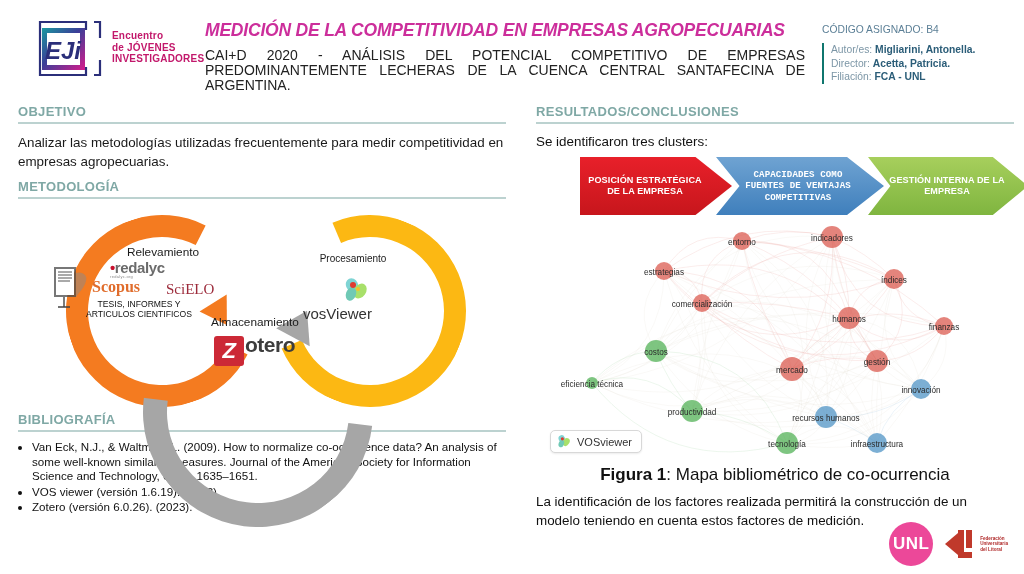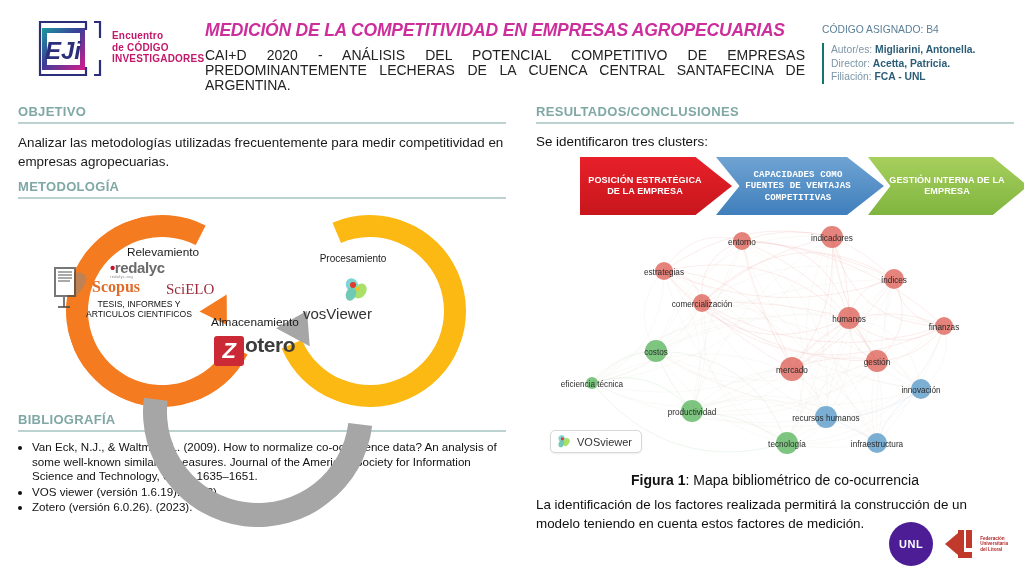--- a/index.html
+++ b/index.html
@@ -301,44 +301,44 @@
     border: 1px solid #d8d8d8;
     border-radius: 5px;
     padding: 3px 9px 3px 5px;
     display: flex; align-items: center; gap: 5px;
     font-size: 11px; color: #333;
     box-shadow: 0 1px 2px rgba(0,0,0,.08);
   }
 
   .fig-caption {
     text-align: center;
-    font-size: 14px;
-    margin-top: 11px;
+    font-size: 17px;
+    margin-top: 4px;
     color: #111;
   }
   .fig-caption b { font-weight: bold; }
   .closing {
     font-size: 13.4px;
     line-height: 19px;
     margin-top: 7px;
     color: #111;
   }
 
   
   .footer-logos {
     position: absolute;
     right: 16px; bottom: 8px;
     display: flex; align-items: center; gap: 12px;
   }
   .unl-logo {
     width: 44px; height: 44px;
     border-radius: 50%;
-    background: #4c1d95;
+    background: #ec4899;
     color: #fff;
-    font-size: 11px; font-weight: bold;
+    font-size: 17px; font-weight: bold;
     display: flex; align-items: center; justify-content: center;
     letter-spacing: .5px;
     margin-left: 28px;
   }
   .ful-logo { display: flex; align-items: center; gap: 3px; }
   .ful-text {
     font-size: 4.6px; color: #b02a2a; font-weight: bold;
     line-height: 5.6px;
   }
 </style>
@@ -358,21 +358,21 @@
       </defs>
       <path d="M12 2 L58 2 L58 9 L19 9 L19 48 L58 48 L58 55 L12 55 Z" fill="none" stroke="#2b2f7a" stroke-width="2.2"></path>
       <path d="M66 2 L72 2 L72 18" fill="none" stroke="#2b2f7a" stroke-width="2.2"></path>
       <path d="M66 55 L72 55 L72 40" fill="none" stroke="#2b2f7a" stroke-width="2.2"></path>
       <rect x="14" y="8" width="43" height="42" fill="url(#ejigrad)"></rect>
       <rect x="19" y="13" width="33" height="32" fill="#ffffff"></rect>
       <text x="35" y="39" font-family="Liberation Sans, sans-serif" font-size="24" font-weight="bold" fill="#2b2f7a" text-anchor="middle" font-style="italic">EJi</text>
     </svg>
     <div class="eji-text">
       <span class="l1">Encuentro</span>
-      <span>de CÓDIGO</span>
+      <span>de JÓVENES</span>
       <span>INVESTIGADORES</span>
     </div>
   </div>
 
   <div class="title-main">MEDICIÓN DE LA COMPETITIVIDAD EN EMPRESAS AGROPECUARIAS</div>
   <div class="title-sub">CAI+D 2020 - ANÁLISIS DEL POTENCIAL COMPETITIVO DE EMPRESAS PREDOMINANTEMENTE LECHERAS DE LA CUENCA CENTRAL SANTAFECINA DE ARGENTINA.</div>
 
   <div class="meta">
     <div class="meta-code">CÓDIGO ASIGNADO: B4</div>
     <div class="meta-block">

